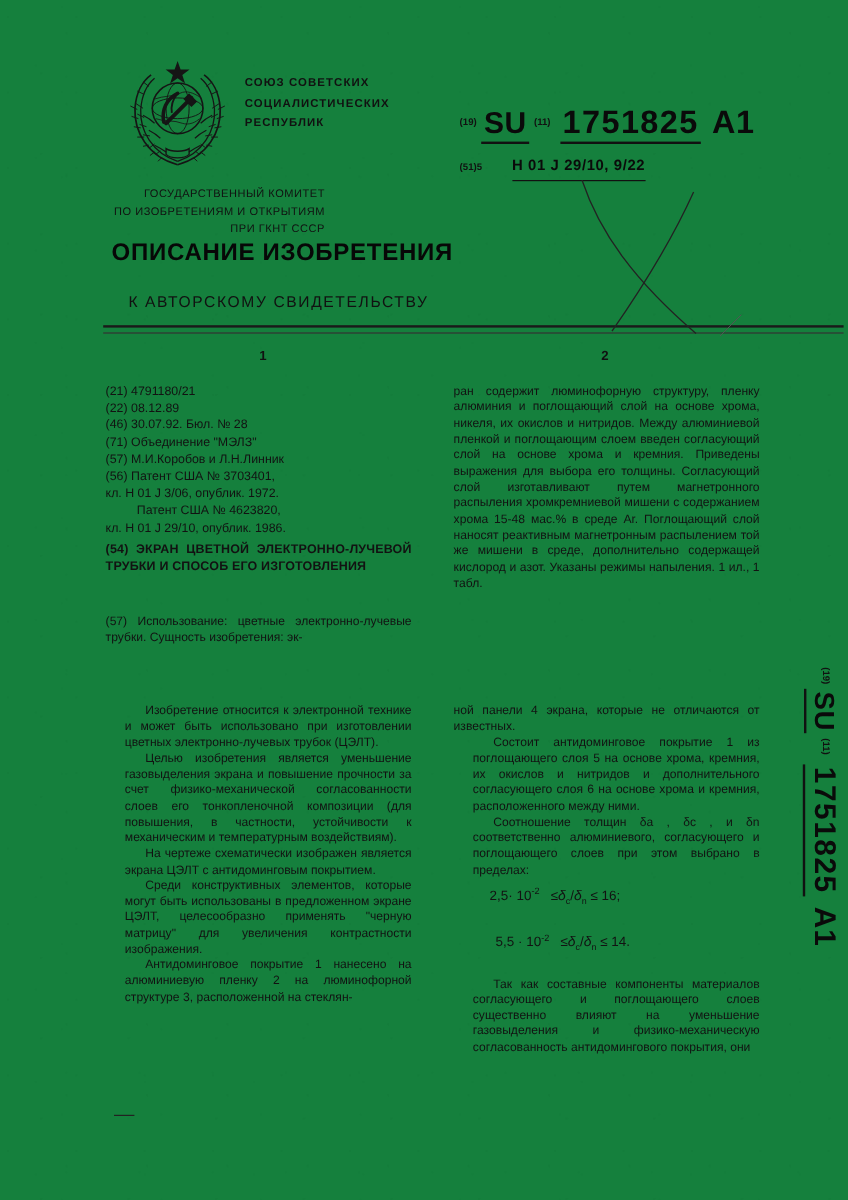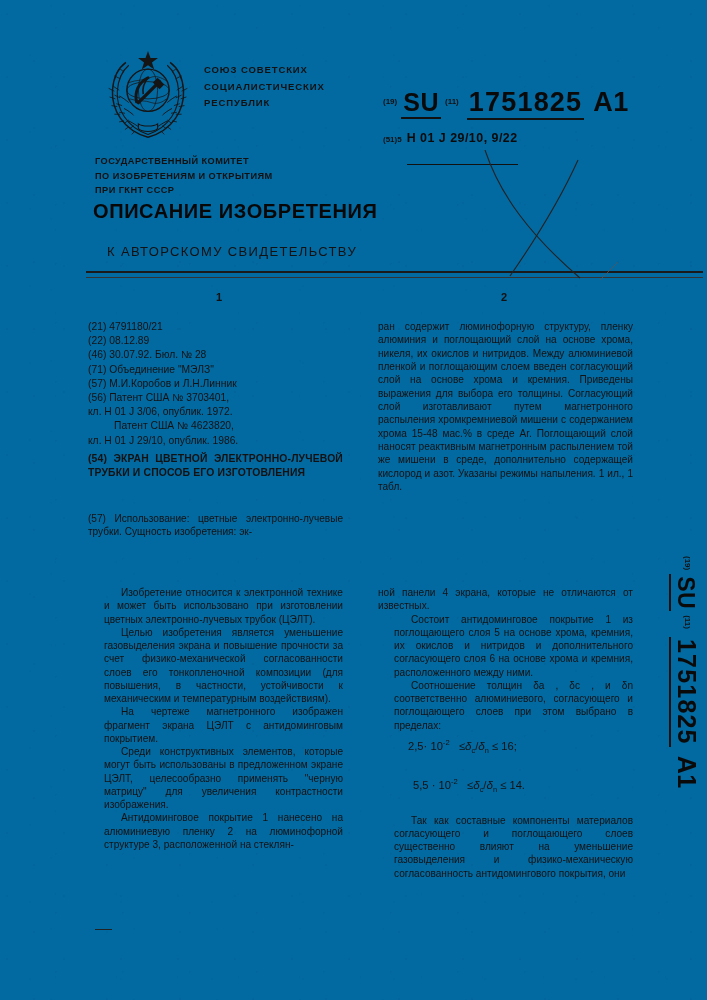--- a/index.html
+++ b/index.html
@@ -8,21 +8,21 @@
     background: #ffffff;
   }
   body {
     font-family: "Liberation Sans", sans-serif;
     color: #0a0a0a;
   }
   #page {
     position: relative;
     width: 707px;
     height: 1000px;
-    background: #0369a1;
+    background: #15803d;
     overflow: hidden;
   }
 
   
   .noise {
     position: absolute;
     inset: 0;
     pointer-events: none;
     opacity: .45;
     background-image:
@@ -53,24 +53,25 @@
     font-weight: bold;
     line-height: 16.5px;
     color: #111;
   }
 
   .committee {
     position: absolute;
     left: 95px;
     top: 154px;
     font-size: 9.2px;
-    font-weight: bold;
+    font-weight: normal;
     letter-spacing: .45px;
     line-height: 14.5px;
     color: #111;
+    text-align: right;
   }
 
   .doc-title {
     position: absolute;
     left: 93px;
     top: 200px;
     font-size: 20px;
     font-weight: bold;
     letter-spacing: .6px;
     color: #070707;
@@ -139,23 +140,23 @@
   }
   .ipc-code {
     font-size: 8px;
     font-weight: bold;
     color: #111;
   }
   .ipc-text {
     font-size: 12.4px;
     font-weight: bold;
     letter-spacing: .5px;
-    margin-left: 5px;
+    margin-left: 25px;
     border-bottom: 1.4px solid #111;
-    padding-bottom: 19px;
+    padding-bottom: 5px;
   }
 
   
   .rule-top {
     position: absolute;
     left: 86px;
     top: 271px;
     width: 617px;
     height: 0;
     border-top: 2.1px solid #1a1a1a;
@@ -399,21 +400,21 @@
     <span>Использование: цветные электронно-лучевые трубки. Сущность изобретения: эк-</span>
   </div>
 
   <div class="col abstract-right">
     <span>ран содержит люминофорную структуру, пленку алюминия и поглощающий слой на основе хрома, никеля, их окислов и нитридов. Между алюминиевой пленкой и поглощающим слоем введен согласующий слой на основе хрома и кремния. Приведены выражения для выбора его толщины. Согласующий слой изготавливают путем магнетронного распыления хромкремниевой мишени с содержанием хрома 15-48 мас.% в среде Ar. Поглощающий слой наносят реактивным магнетронным распылением той же мишени в среде, дополнительно содержащей кислород и азот. Указаны режимы напыления. 1 ил., 1 табл.</span>
   </div>
 
   <div class="col body-left">
     <p class="ind">Изобретение относится к электронной технике и может быть использовано при изготовлении цветных электронно-лучевых трубок (ЦЭЛТ).</p>
     <p class="ind">Целью изобретения является уменьшение газовыделения экрана и повышение прочности за счет физико-механической согласованности слоев его тонкопленочной композиции (для повышения, в частности, устойчивости к механическим и температурным воздействиям).</p>
-    <p class="ind">На чертеже магнетронного изображен фрагмент экрана ЦЭЛТ с антидоминговым покрытием.</p>
+    <p class="ind">На чертеже схематически изображен является экрана ЦЭЛТ с антидоминговым покрытием.</p>
     <p class="ind">Среди конструктивных элементов, которые могут быть использованы в предложенном экране ЦЭЛТ, целесообразно применять "черную матрицу" для увеличения контрастности изображения.</p>
     <p class="ind">Антидоминговое покрытие 1 нанесено на алюминиевую пленку 2 на люминофорной структуре 3, расположенной на стеклян-</p>
   </div>
 
   <div class="col body-right">
     <p class="hang">ной панели 4 экрана, которые не отличаются от известных.</p>
     <p class="ind">Состоит антидоминговое покрытие 1 из поглощающего слоя 5 на основе хрома, кремния, их окислов и нитридов и дополнительного согласующего слоя 6 на основе хрома и кремния, расположенного между ними.</p>
     <p class="ind">Соотношение толщин δa , δc , и δn соответственно алюминиевого, согласующего и поглощающего слоев при этом выбрано в пределах:</p>
 
     <p class="formula">

